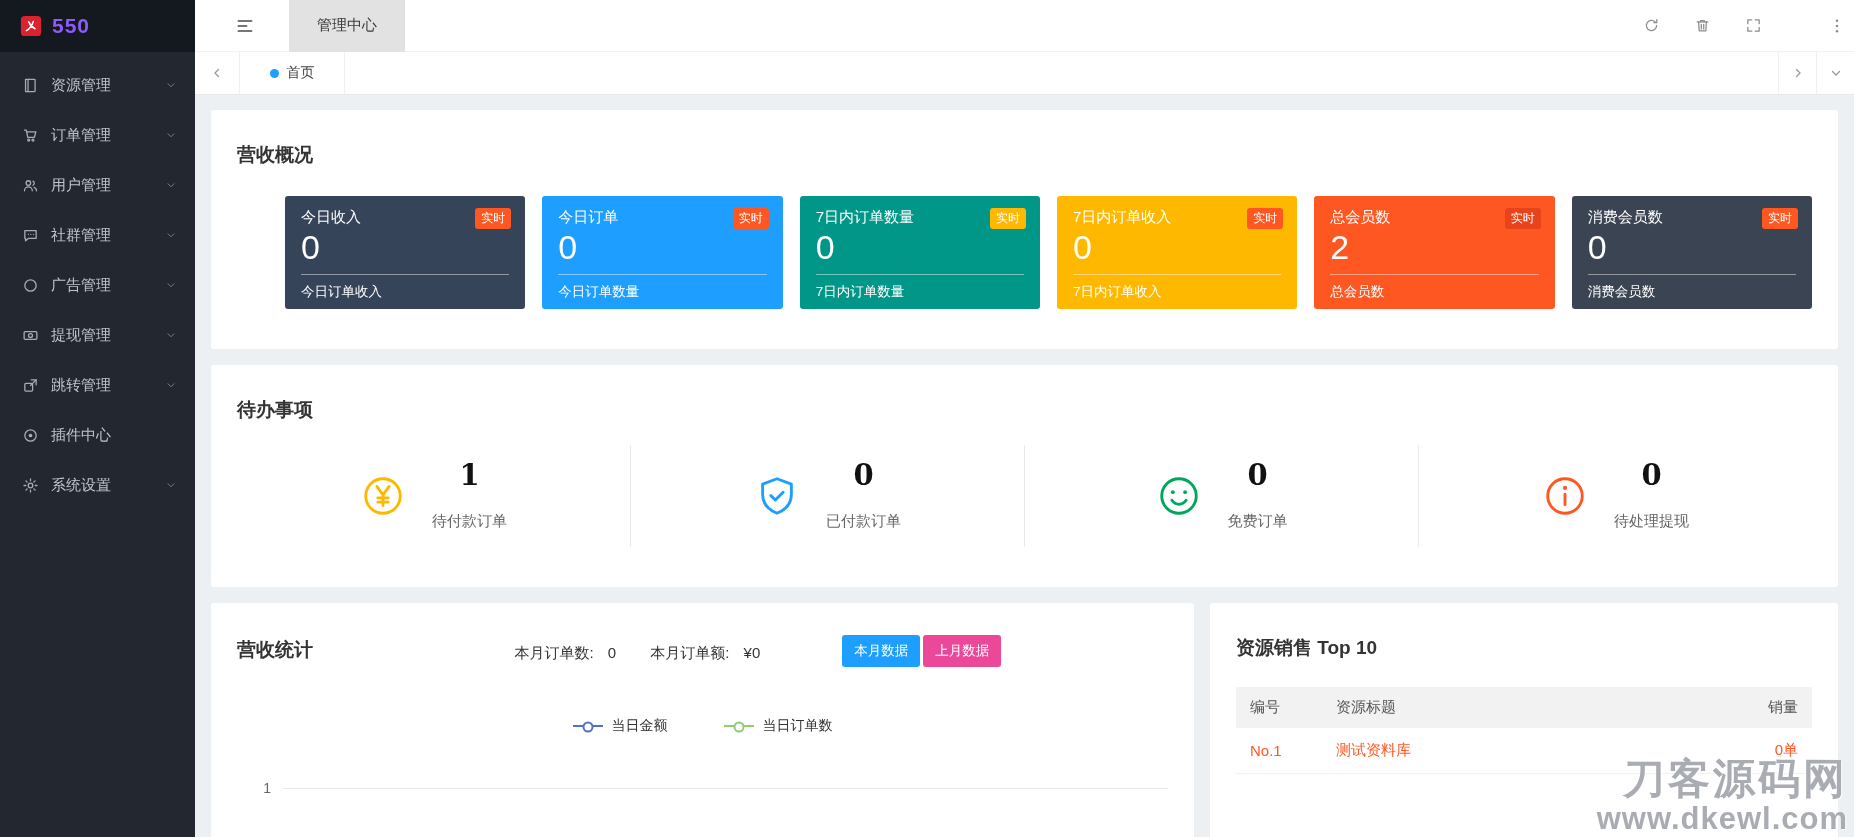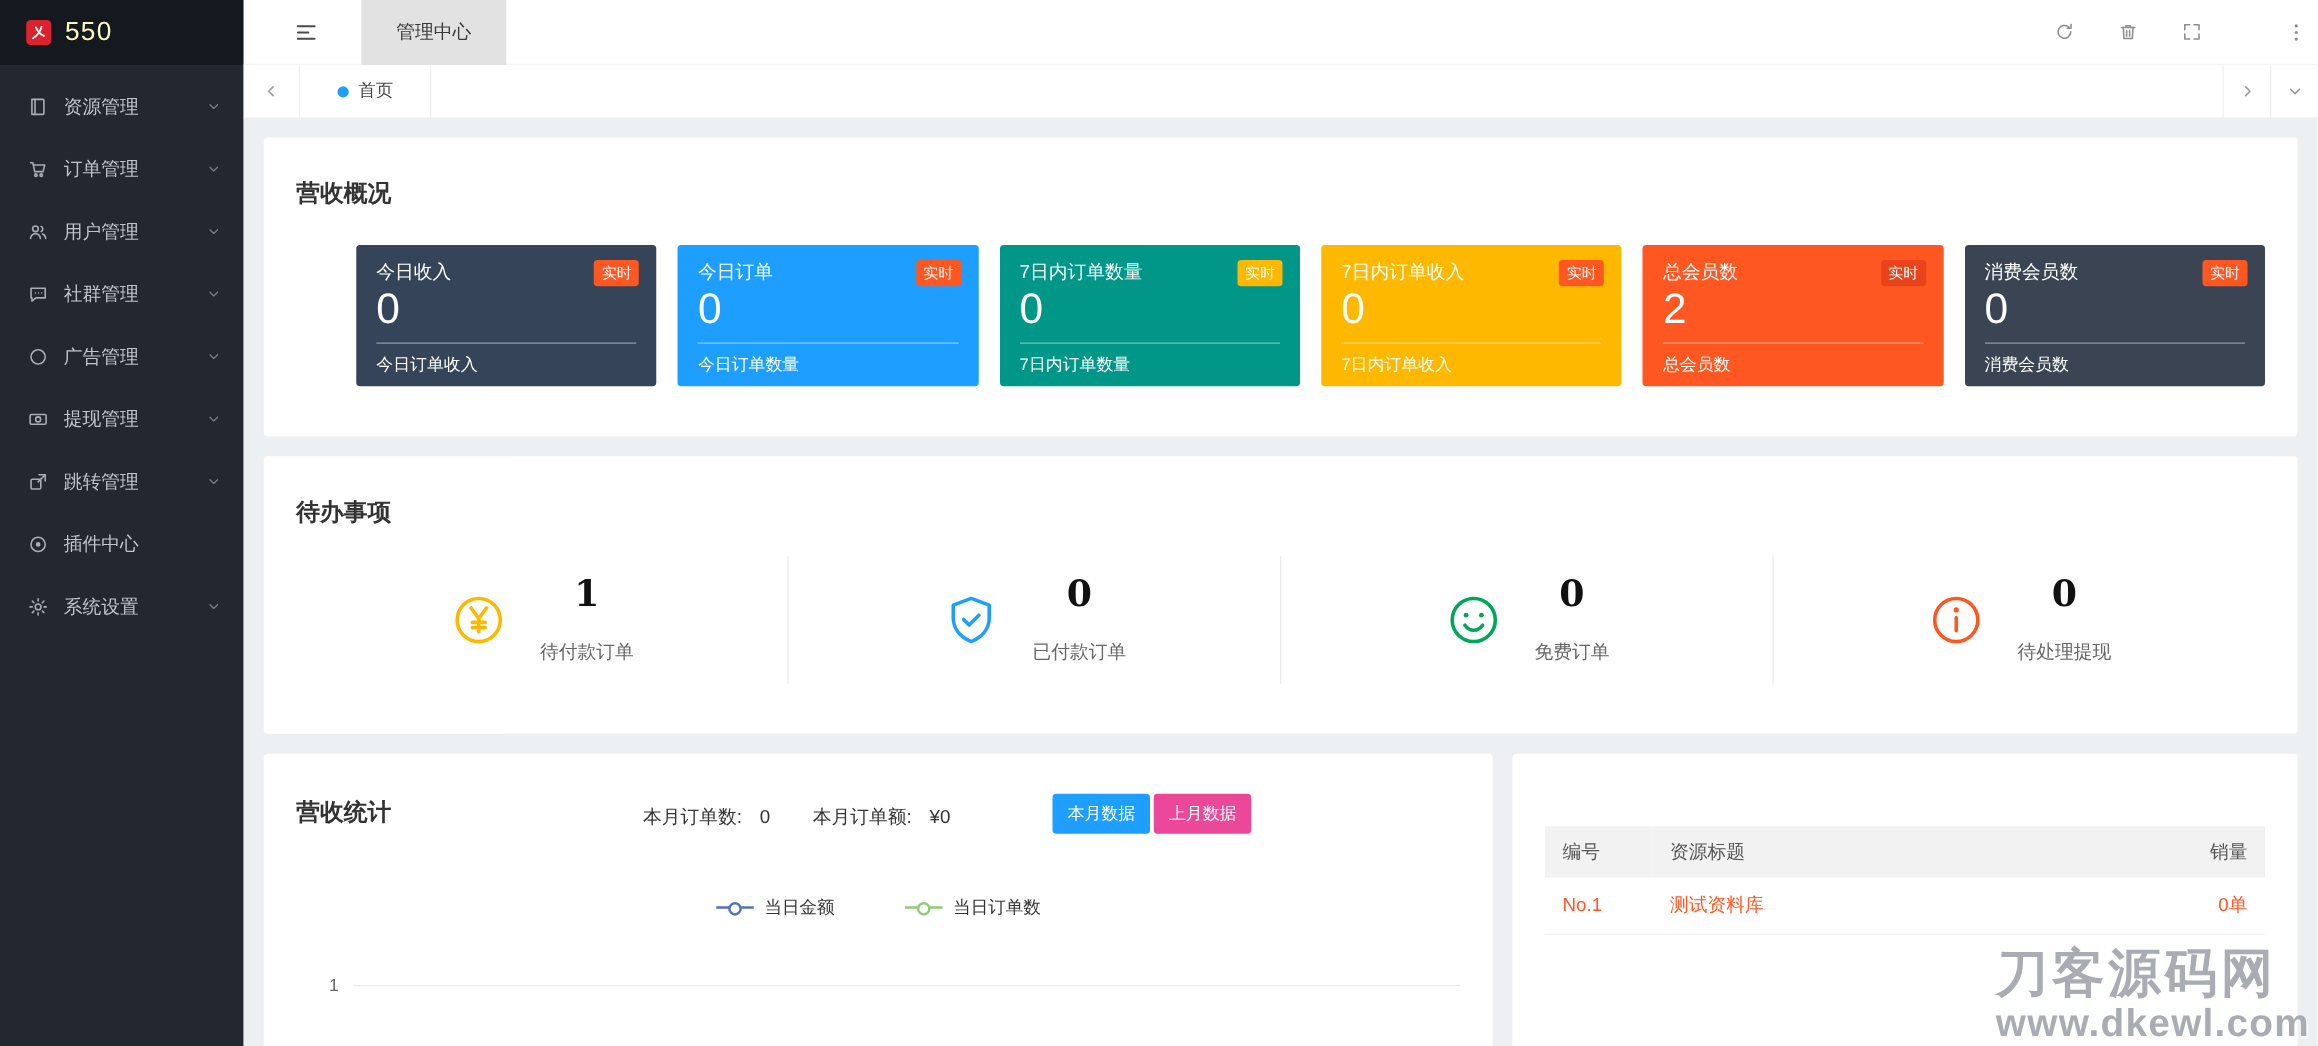--- a/index.html
+++ b/index.html
@@ -8,21 +8,21 @@
     width:1854px; height:837px; overflow:hidden;
     font-family:"Liberation Sans","DejaVu Sans",sans-serif;
     background:#fff; color:#333; font-size:15px;
   }
   svg { display:block; }
   .layout { display:flex; height:100%; }
 
   
   .sidebar { width:195px; flex:0 0 195px; background:#222730; display:flex; flex-direction:column; }
   .logo-bar { height:52px; flex:0 0 52px; background:#14181f; display:flex; align-items:center; gap:10px; padding-left:20px; }
-  .logo-text { color:#fef9c3; font-size:21px; font-weight:400; letter-spacing:1px;text-align:right; }
+  .logo-text { color:#8b5cf6; font-size:21px; font-weight:700; letter-spacing:1px;text-align:right; }
   .nav { list-style:none; margin:8px 0 0; padding:0; }
   .nav-item { height:50px; display:flex; align-items:center; padding:0 18px 0 22px; color:#c0c4cb; font-size:15px; cursor:pointer; }
   .nav-icon { width:17px; height:17px; margin-right:12px; opacity:.85; flex:0 0 auto; }
   .nav-label { flex:1; white-space:nowrap; overflow:hidden; }
   .nav-arrow { width:12px; height:12px; opacity:.55; margin-left:auto; flex:0 0 auto; }
 
   
   .main { flex:1; display:flex; flex-direction:column; min-width:0; background:#fff; }
 
   .topbar { height:52px; flex:0 0 52px; background:#fff; display:flex; align-items:center; position:relative; border-bottom:1px solid #f3f3f3;text-align:center; }
@@ -89,21 +89,21 @@
 
   
   .top-table { width:100%; border-collapse:collapse; margin-top:26px; font-size:15px; }
   .top-table th { background:#f2f2f2; font-weight:400; color:#555; text-align:left; padding:11px 14px; }
   .top-table th:last-child { text-align:right; }
   .top-table td { padding:13px 14px; border-bottom:1px solid #f2f2f2; }
   .top-table td:last-child { text-align:right; }
   .resource-link { cursor:pointer; }
 
   
-  .watermark { position:fixed; right:6px; bottom:2px; text-align:left; z-index:50; color:#a9adb3; font-weight:800; line-height:1.08; pointer-events:none; text-shadow:1px 1px 0 #ffffff; }
+  .watermark { position:fixed; right:6px; bottom:2px; text-align:right; z-index:50; color:#a9adb3; font-weight:800; line-height:1.08; pointer-events:none; text-shadow:1px 1px 0 #ffffff; }
   .wm-1 { font-size:42px; letter-spacing:3px; }
   .wm-2 { font-size:31px; letter-spacing:1px; }
 </style>
 </head>
 <body>
 
 <div class="layout">
 
   <aside class="sidebar">
     <div class="logo-bar">
@@ -407,20 +407,21 @@
               <span class="grid-line"></span>
             </div>
             <div class="grid-row">
               <span class="grid-tick">0.8</span>
               <span class="grid-line"></span>
             </div>
           </div>
         </section>
 
         <section class="panel top-panel">
+          <h2 class="panel-title">资源销售 Top 10</h2>
           <table class="top-table">
             <colgroup>
                 <col style="width:86px">
                 <col>
                 <col style="width:96px">
               </colgroup>
             <thead>
               <tr>
                 <th>编号</th>
                 <th>资源标题</th>

